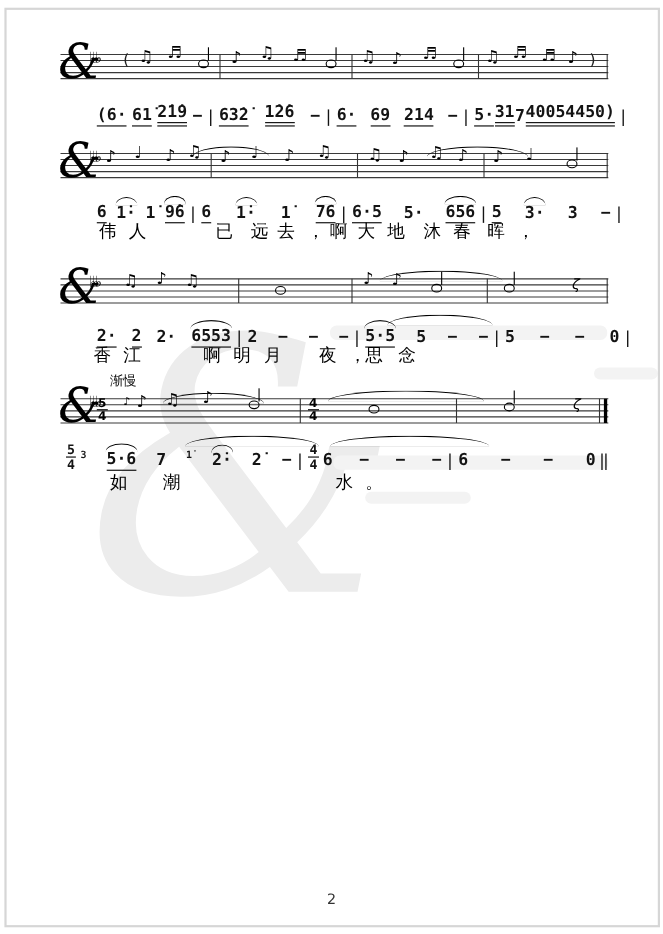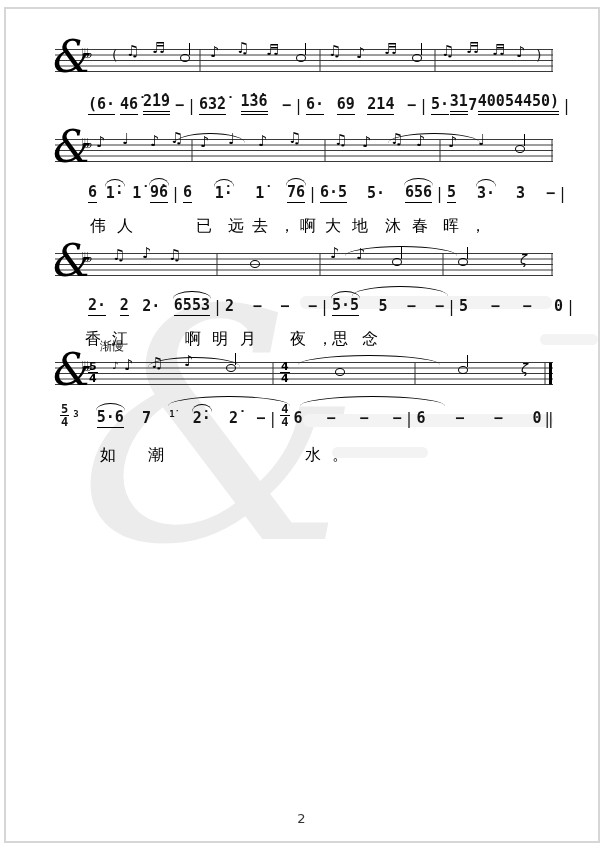--- a/index.html
+++ b/index.html
@@ -34,21 +34,21 @@
   .tok.u1{border-bottom:1.5px solid #000;}
   .tok.u2{border-bottom:4px double #000;}
   .tok.arc::before{content:"";position:absolute;left:-1px;right:-1px;top:-5px;height:7px;
         border-top:1.2px solid #000;border-radius:50% 50% 0 0 / 100% 100% 0 0;}
   .tok.grace{font-size:9px;align-self:flex-start;line-height:9px;margin-top:2px;}
   .ts{display:inline-flex;flex-direction:column;align-items:center;font-size:12px;
         line-height:12px;margin:0 4px 0 0;}
   .tnum{border-bottom:1.2px solid #000;padding:0 1px;}
   
   .lyrics{position:absolute;left:0;width:603px;height:20px;font-size:16px;color:#000;}
-  .lyrics span{position:absolute;top:16px;letter-spacing:11px;white-space:nowrap;}
+  .lyrics span{position:absolute;top:0;letter-spacing:11px;white-space:nowrap;}
   .tempo{position:absolute;left:100px;top:338px;font-size:12px;font-weight:normal;color:#000;}
   .pageno{position:absolute;left:0;top:811px;width:100%;text-align:center;font-size:13px;color:#333;}
   .tie{position:absolute;height:9px;border-top:1.3px solid #000;
         border-radius:50% 50% 0 0 / 100% 100% 0 0;}
 </style>
 </head>
 <body>
 
 <div id="page">
 
@@ -89,28 +89,28 @@
       <span class="note" style="top: -4px; left: 386px;">♫</span>
       <span class="note" style="top: -7px; left: 411px;">♬</span>
       <span class="note" style="top: -5px; left: 437px;">♬</span>
       <span class="note" style="top: -3px; left: 461px;">♪</span>
       <span class="note ptxt" style="top: 0px; left: 481px;">)</span>
     </div>
 
   <div class="jianpu" style="left:88px;top:88px;">
       <span class="meas" style="width: 96px;">
         <span class="tok u1">(6·</span>
-        <span class="tok u1">46̇</span>
+        <span class="tok u1">61̇</span>
         <span class="tok u2">2̇1̇9</span>
         <span class="tok">−</span>
       </span>
       <span class="bar">|</span>
       <span class="meas" style="width: 92px;">
         <span class="tok u1">63̇2̇</span>
-        <span class="tok u2">1̇3̇6</span>
+        <span class="tok u2">1̇2̇6</span>
         <span class="tok">−</span>
       </span>
       <span class="bar">|</span>
       <span class="meas" style="width: 110px;">
         <span class="tok u1">6·</span>
         <span class="tok u1">69</span>
         <span class="tok u1">214</span>
         <span class="tok">−</span>
       </span>
       <span class="bar">|</span>

